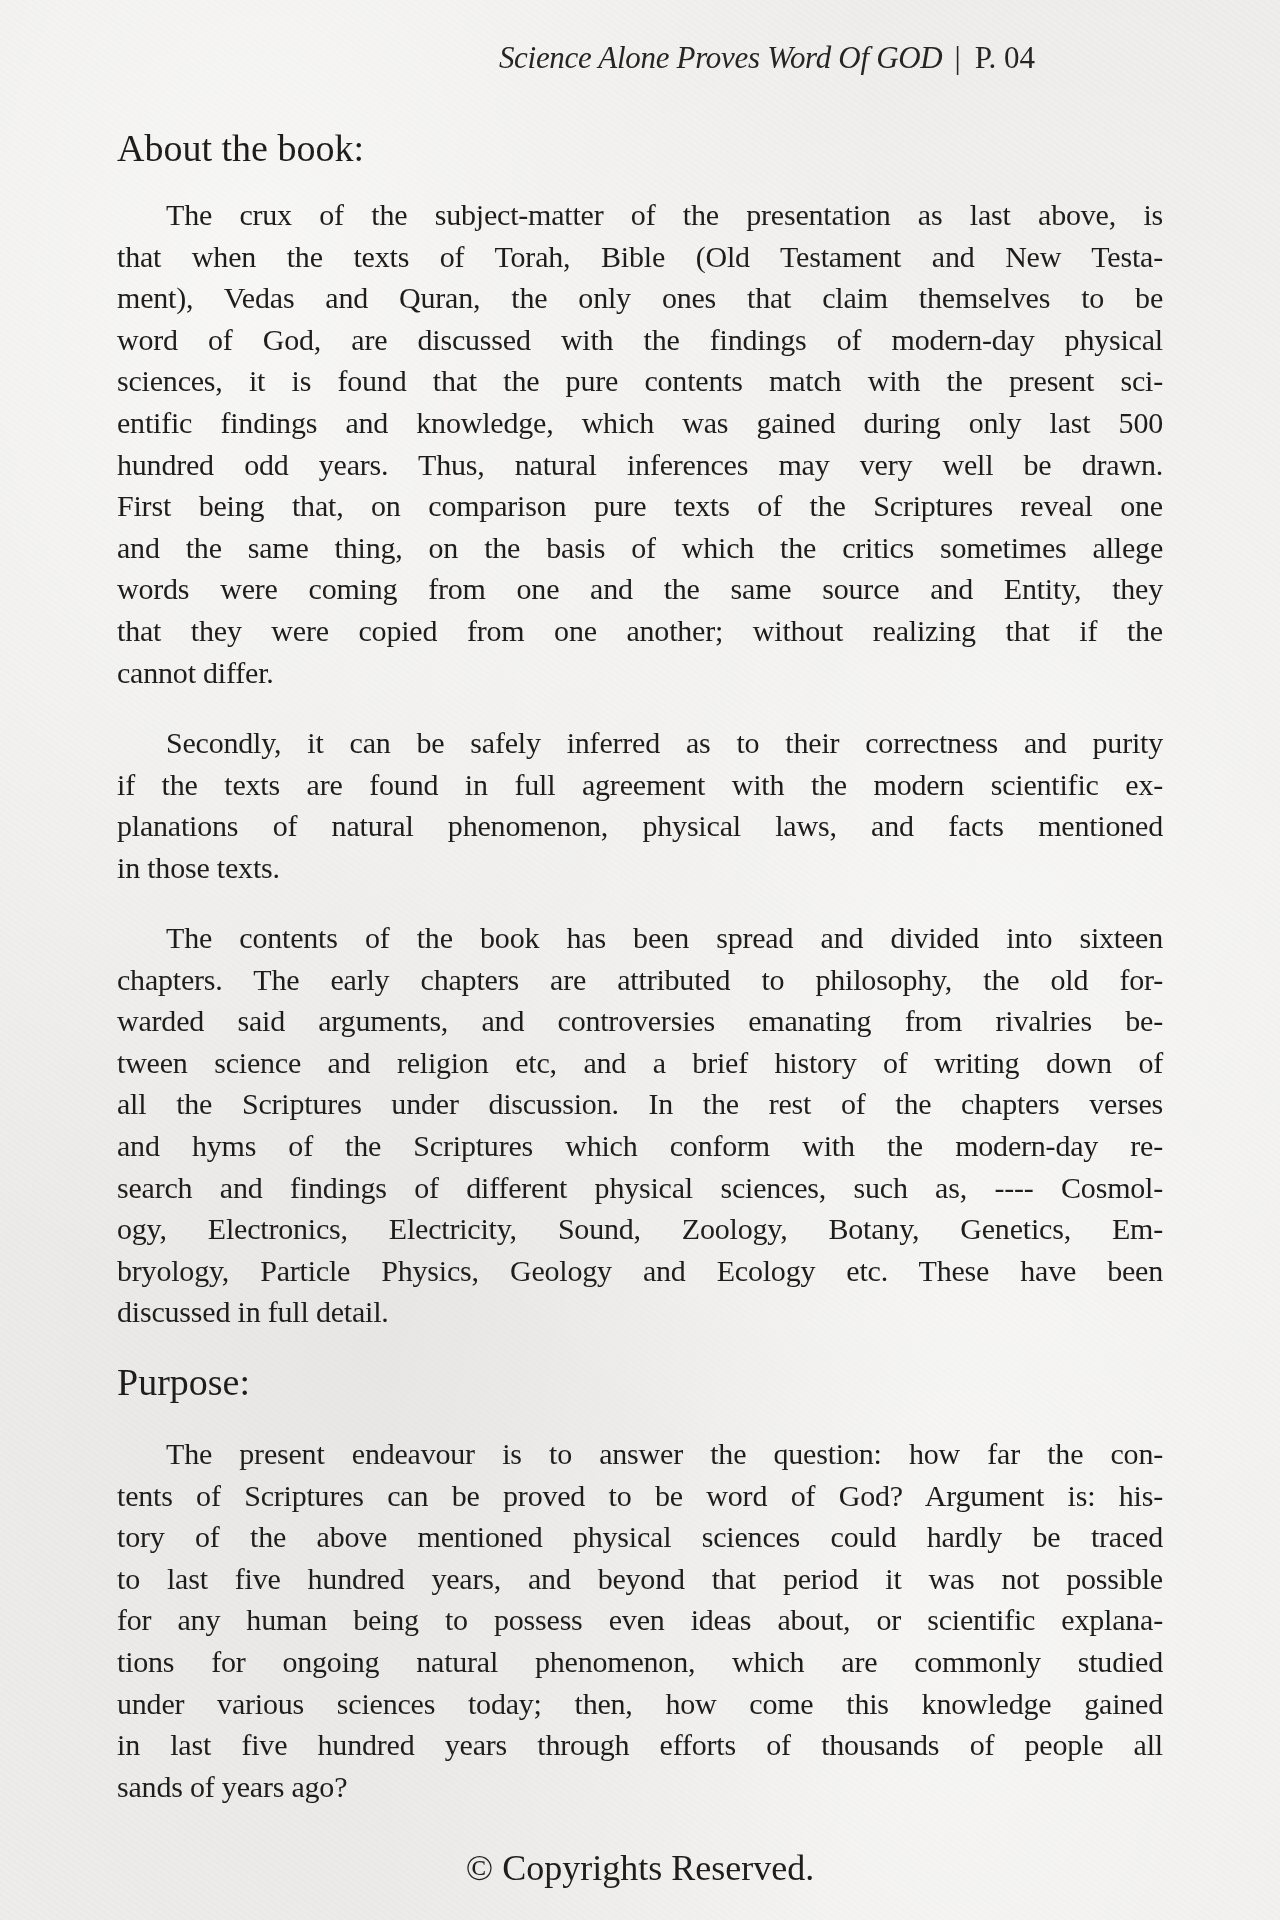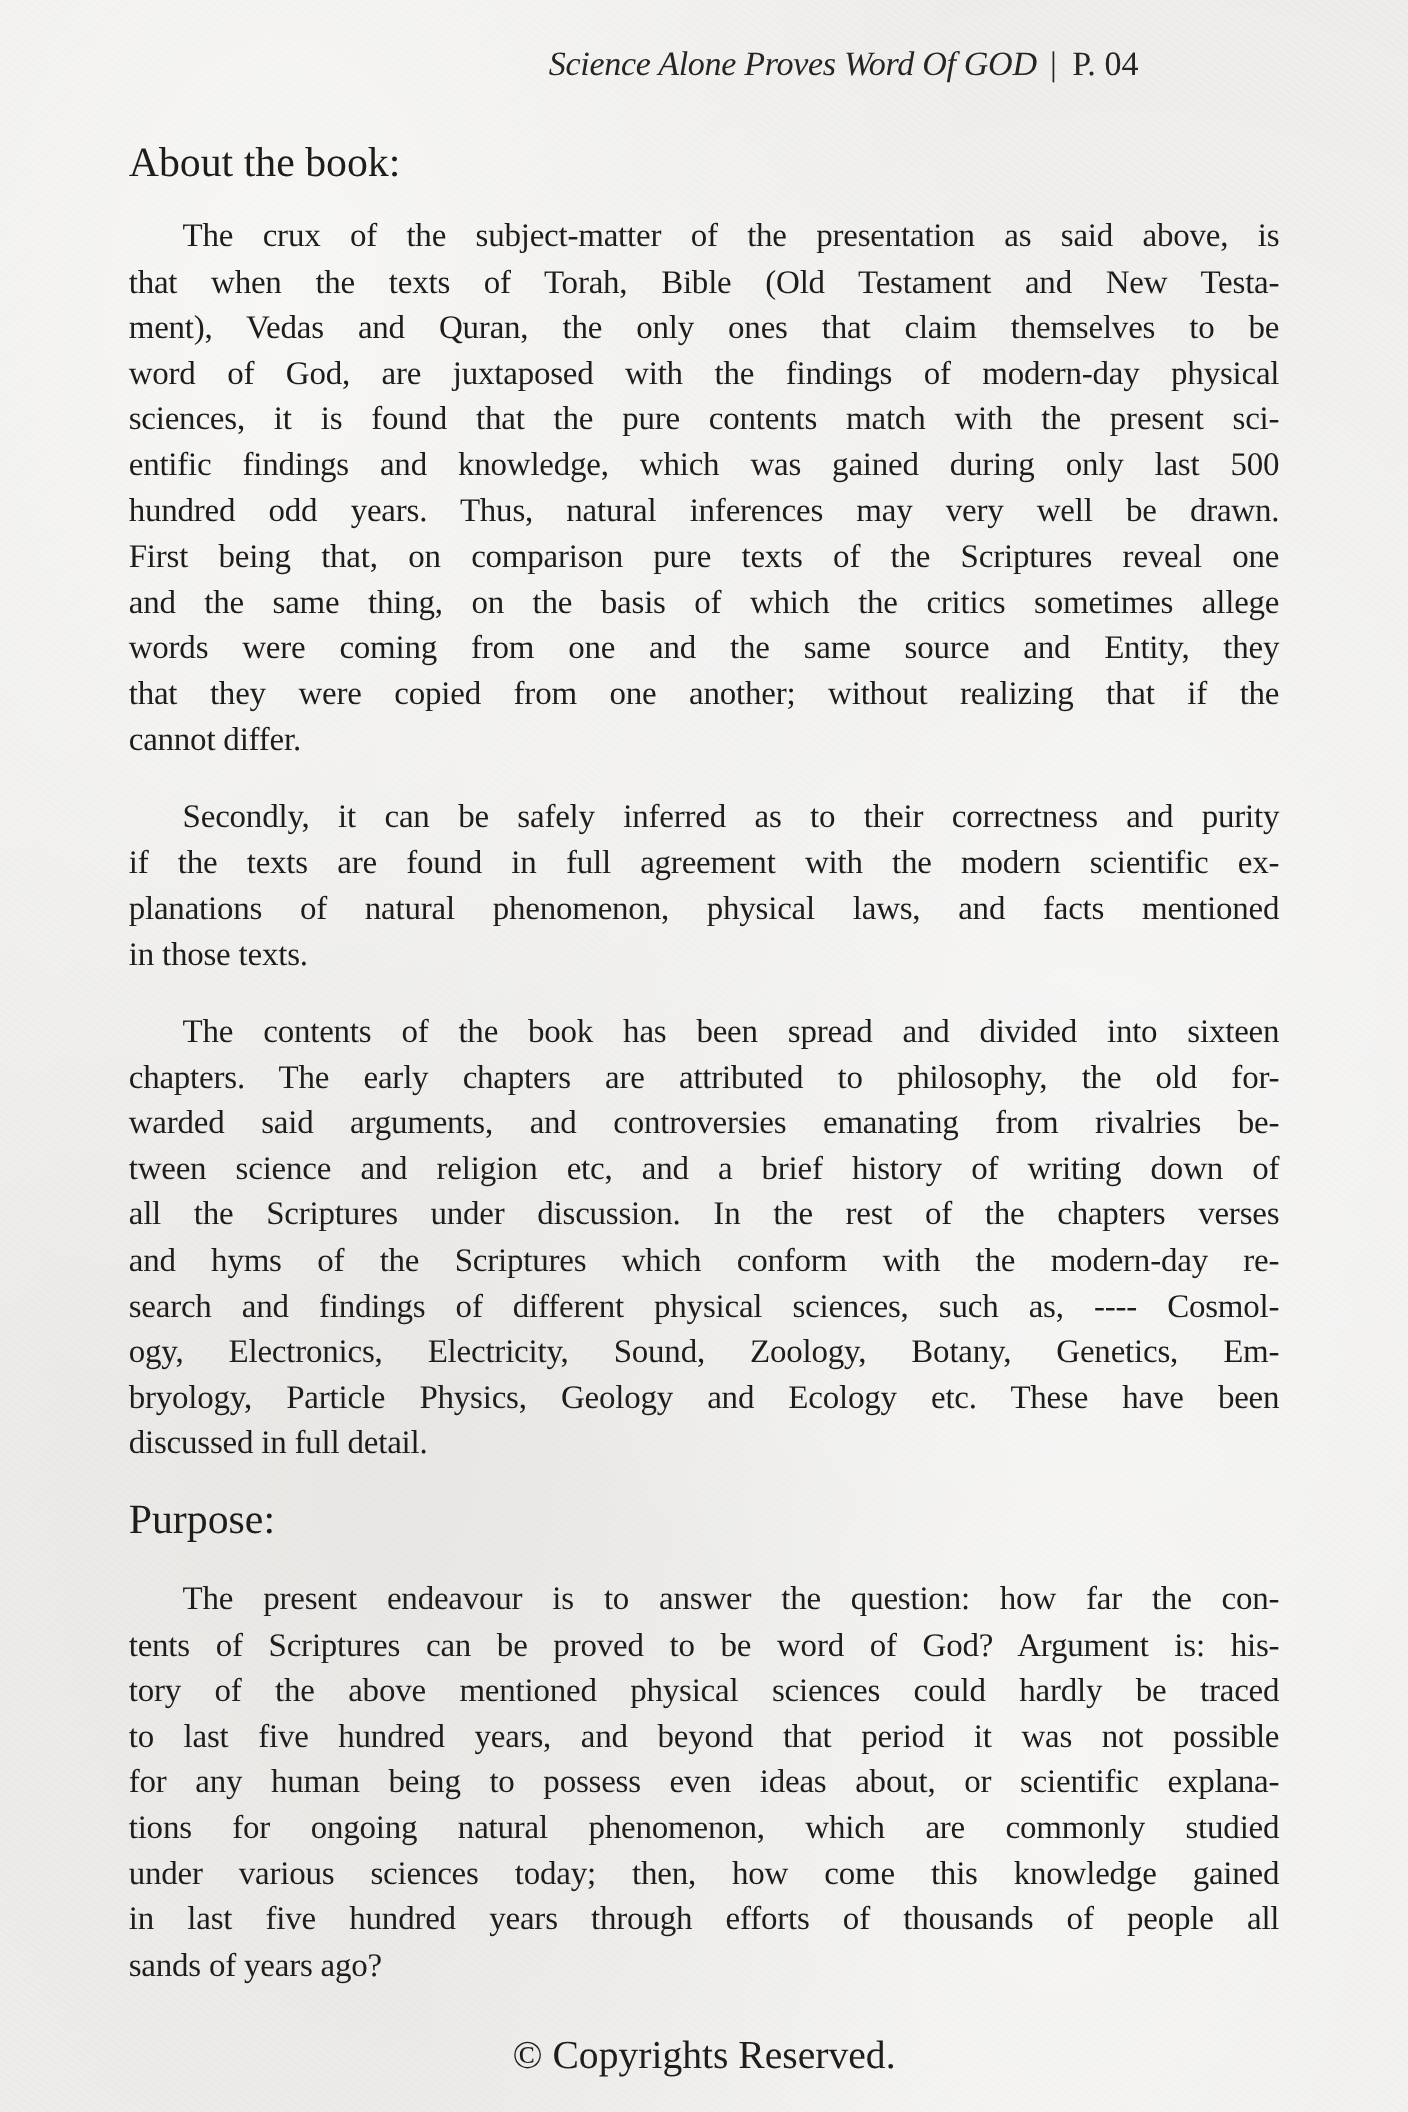--- a/index.html
+++ b/index.html
@@ -108,24 +108,24 @@
 
 <div class="page">
 
   <div class="running-header">
     <span class="book-title">Science Alone Proves Word Of GOD</span><span class="sep">|</span><span class="page-num">P. 04</span>
   </div>
 
   <div class="heading" style="top:130px;">About the book:</div>
 
   <div class="text-block" style="top:194px;">
-    <div class="line first"><span class="t">The crux of the subject-matter of the presentation as said above, is</span></div>
+    <div class="line first"><span class="t">The crux of the subject-matter of the presentation as last above, is</span></div>
     <div class="line"><span class="t">that when the texts of Torah, Bible (Old Testament and New Testa-</span></div>
     <div class="line"><span class="t">ment), Vedas and Quran, the only ones that claim themselves to be</span></div>
-    <div class="line"><span class="t">word of God, are juxtaposed with the findings of modern-day physical</span></div>
+    <div class="line"><span class="t">word of God, are discussed with the findings of modern-day physical</span></div>
     <div class="line"><span class="t">sciences, it is found that the pure contents match with the present sci-</span></div>
     <div class="line"><span class="t">entific findings and knowledge, which was gained during only last 500</span></div>
     <div class="line"><span class="t">hundred odd years. Thus, natural inferences may very well be drawn.</span></div>
     <div class="line"><span class="t">First being that, on comparison pure texts of the Scriptures reveal one</span></div>
     <div class="line"><span class="t">and the same thing, on the basis of which the critics sometimes allege</span></div>
     <div class="line"><span class="t">words were coming from one and the same source and Entity, they</span></div>
     <div class="line"><span class="t">that they were copied from one another; without realizing that if the</span></div>
     <div class="line last"><span class="t">cannot differ.</span></div>
   </div>
 

